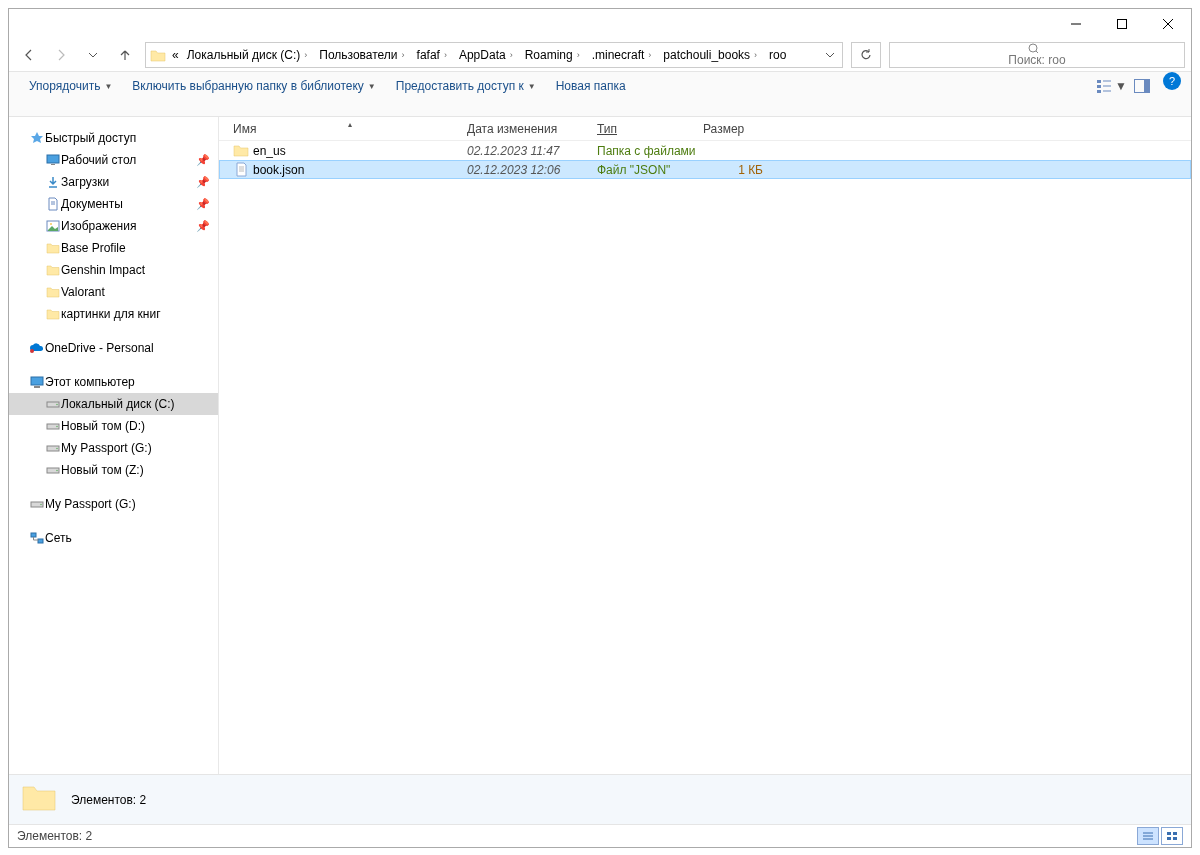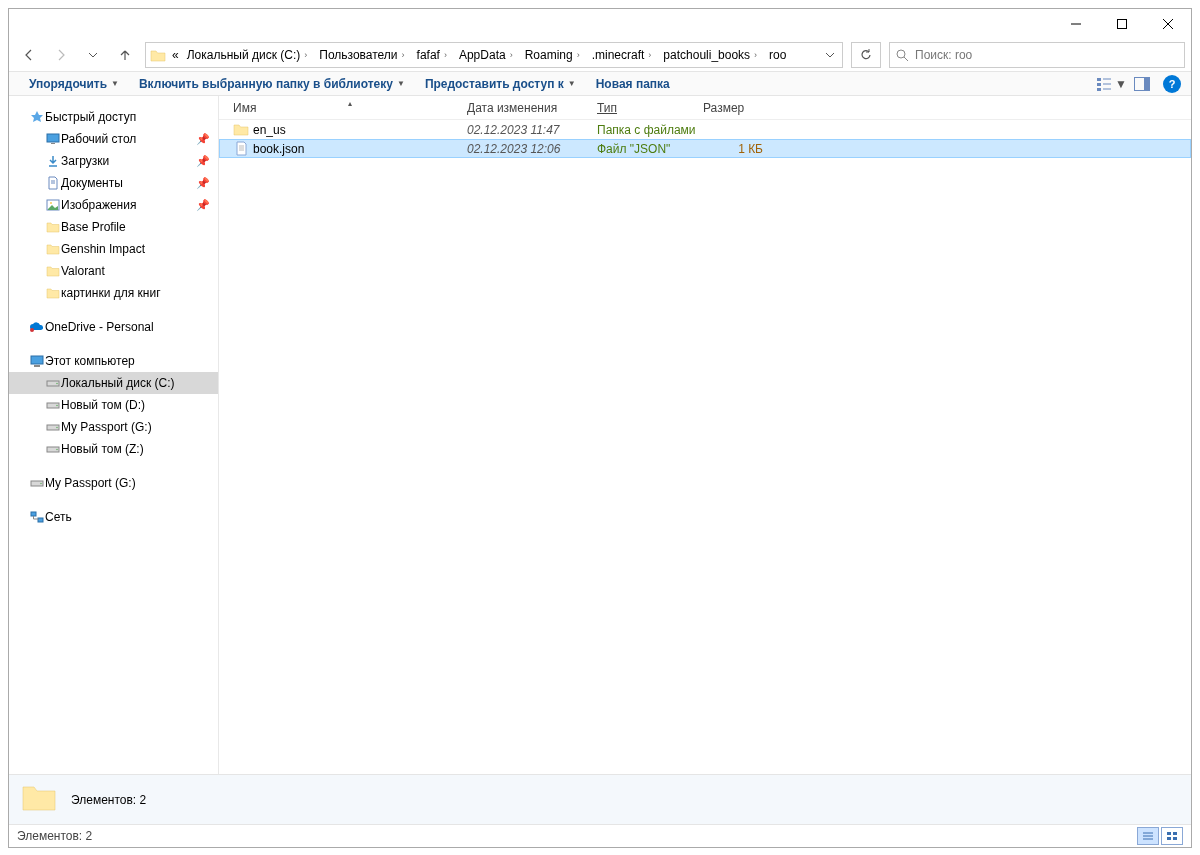--- a/index.html
+++ b/index.html
@@ -10,23 +10,23 @@
 .titlebar .winbtn svg { stroke:#000; stroke-width:1; fill:none; }
 .addrbar { height:32px; display:flex; align-items:center; padding:0 6px; gap:4px; }
 .navbtn { width:28px; height:28px; display:flex; align-items:center; justify-content:center; color:#555; }
 .navbtn.disabled { color:#bbb; }
 .pathbox { flex:1; height:26px; border:1px solid #ccc; display:flex; align-items:center; padding:0 2px; margin:0 2px; }
 .pathbox .foldicon { width:20px; height:20px; display:flex; align-items:center; justify-content:center; }
 .crumb { padding:0 4px; height:24px; display:flex; align-items:center; white-space:nowrap; }
 .crumb .chev { padding:0 4px; color:#666; font-size:9px; }
 .dropbtn { width:20px; height:24px; display:flex; align-items:center; justify-content:center; color:#555; }
 .refreshbtn { width:30px; height:26px; border:1px solid #ccc; display:flex; align-items:center; justify-content:center; margin-left:2px; }
-.searchbox { width:296px; height:26px; border:1px solid #ccc; display:flex; align-items:center; padding:0 6px; margin-left:4px; color:#777; }
+.searchbox { width:296px; height:26px; border:1px solid #ccc; display:flex; align-items:center; padding:0 6px; margin-left:4px; color:#777;flex-direction:column; }
 .searchbox svg { margin-right:6px; }
-.toolbar { height:25px; border-top:1px solid #e5e5e5; border-bottom:1px solid #e5e5e5; background:#fafafa; display:flex; align-items:center; padding:0 10px;font-weight:bold; }
+.toolbar { height:46px; border-top:1px solid #e5e5e5; border-bottom:1px solid #e5e5e5; background:#fafafa; display:flex; align-items:flex-start; padding:0 10px; }
 .toolbtn { padding:0 10px; height:28px; display:flex; align-items:center; color:#1a4f8a; gap:4px; }
 .toolbtn .dd { font-size:8px; color:#555; }
 .toolspace { flex:1; }
 .viewicon { width:30px; height:28px; display:flex; align-items:center; justify-content:center; color:#555; }
 .help { width:18px; height:18px; background:#0078d7; color:#fff; border-radius:50%; display:flex; align-items:center; justify-content:center; font-size:11px; margin-left:6px; }
 .body { flex:1; display:flex; overflow:hidden; }
 .nav { width:210px; border-right:1px solid #e8e8e8; padding:10px 0; overflow-y:auto; }
 .navitem { height:22px; display:flex; align-items:center; padding-left:20px; position:relative; }
 .navitem.sub { padding-left:36px; }
 .navitem.sub2 { padding-left:36px; }

